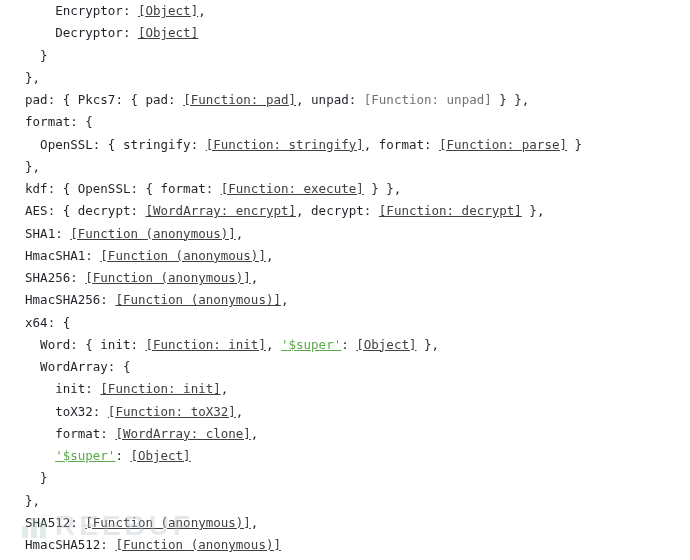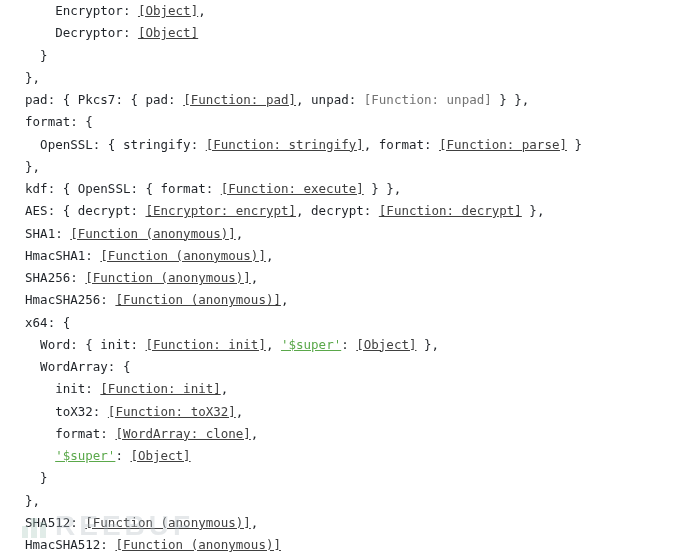--- a/index.html
+++ b/index.html
@@ -54,21 +54,21 @@
 
 <pre><span>      <span>Encryptor</span>: <span class="teal">[Object]</span>,</span>
 <span>      <span>Decryptor</span>: <span class="teal">[Object]</span></span>
 <span>    }</span>
 <span>  },</span>
 <span>  <span>pad</span>: { <span>Pkcs7</span>: { <span>pad</span>: <span class="teal">[Function: pad]</span>, <span>unpad</span>: <span class="orange">[Function: unpad]</span> } },</span>
 <span>  <span>format</span>: {</span>
 <span>    <span>OpenSSL</span>: { <span>stringify</span>: <span class="teal">[Function: stringify]</span>, <span>format</span>: <span class="teal">[Function: parse]</span> }</span>
 <span>  },</span>
 <span>  <span>kdf</span>: { <span>OpenSSL</span>: { <span>format</span>: <span class="teal">[Function: execute]</span> } },</span>
-<span>  <span>AES</span>: { <span>decrypt</span>: <span class="teal">[Encryptor: encrypt]</span>, <span>decrypt</span>: <span class="teal">[Function: decrypt]</span> },</span>
+<span>  <span>AES</span>: { <span>decrypt</span>: <span class="teal">[WordArray: encrypt]</span>, <span>decrypt</span>: <span class="teal">[Function: decrypt]</span> },</span>
 <span>  <span>SHA1</span>: <span class="teal">[Function (anonymous)]</span>,</span>
 <span>  <span>HmacSHA1</span>: <span class="teal">[Function (anonymous)]</span>,</span>
 <span>  <span>SHA256</span>: <span class="teal">[Function (anonymous)]</span>,</span>
 <span>  <span>HmacSHA256</span>: <span class="teal">[Function (anonymous)]</span>,</span>
 <span>  <span>x64</span>: {</span>
 <span>    <span>Word</span>: { <span>init</span>: <span class="teal">[Function: init]</span>, <span class="green">'$super'</span>: <span class="teal">[Object]</span> },</span>
 <span>    <span>WordArray</span>: {</span>
 <span>      <span>init</span>: <span class="teal">[Function: init]</span>,</span>
 <span>      <span>toX32</span>: <span class="teal">[Function: toX32]</span>,</span>
 <span>      <span>format</span>: <span class="teal">[WordArray: clone]</span>,</span>

